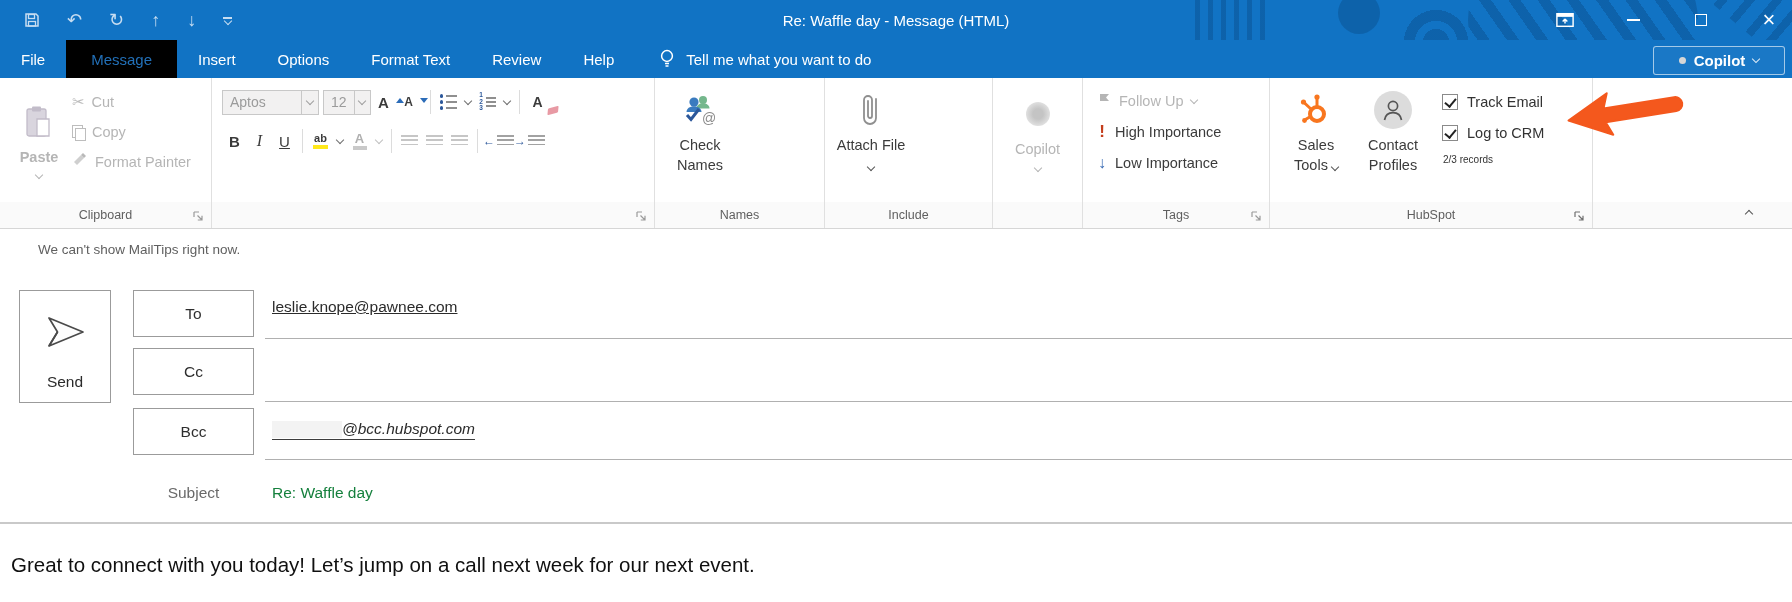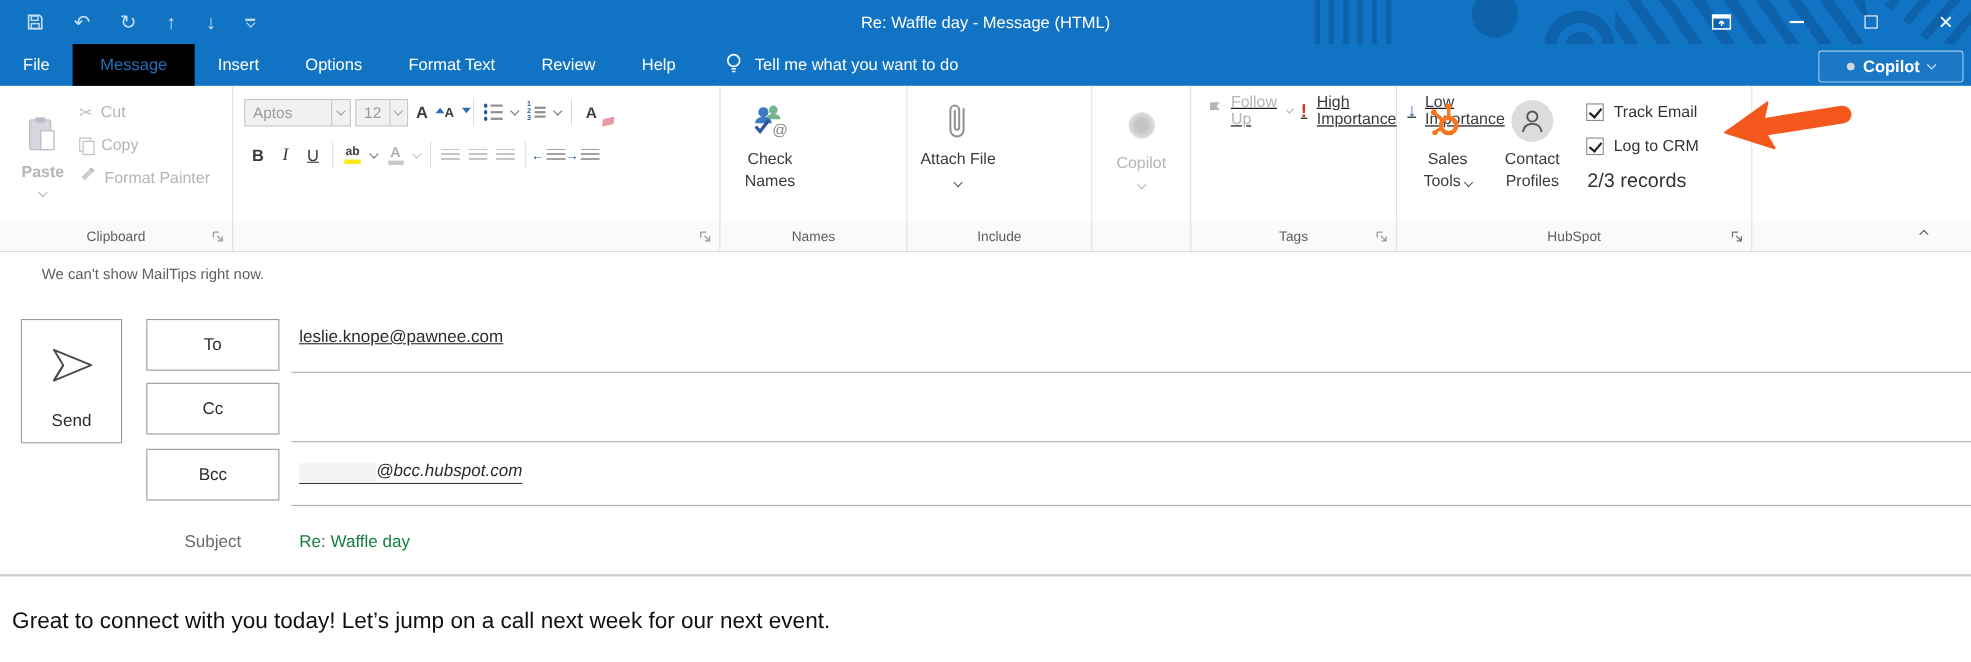--- a/index.html
+++ b/index.html
@@ -103,21 +103,21 @@
   .tag-row { display:flex; align-items:center; gap:8px; height:24px; font-size:14.5px; color:#3b3b3b; }
   .imp-high { color:#c43e1c; font-weight:800; font-size:17px; width:10px; text-align:center; }
   .imp-low { color:#3b6cb4; font-weight:bold; font-size:16px; width:10px; text-align:center; }
 
   
   .avatar { width:38px; height:38px; border-radius:50%; background:#dcdcdc; display:flex; align-items:center; justify-content:center; }
   .checks { position:absolute; left:172px; top:14px; display:flex; flex-direction:column; gap:11px; font-size:14.5px; color:#333; }
   .cbrow { display:flex; align-items:center; gap:9px; height:20px; }
   .cb { position:relative; width:16px; height:16px; border:1.6px solid #8a8a8a; background:#fff; }
   .cb::after { content:""; position:absolute; left:4px; top:0.5px; width:5px; height:9px; border-right:2px solid #222; border-bottom:2px solid #222; transform:rotate(40deg); }
-  .records { font-size:18px; color:#333; padding-left:1px; }
+  .records { font-size:10px; color:#333; padding-left:1px; }
   .copilot-ic { width:24px; height:24px; border-radius:50%; background:radial-gradient(circle,#c4c4c4 0 30%, #ededed 90%); }
 
   .collapse-chev { position:absolute; right:40px; bottom:7px; color:#555; }
 
   .annot-arrow { position:absolute; left:1564px; top:84px; z-index:9; transform:rotate(-9deg); }
 
   
   .mailtips { position:absolute; left:38px; top:242px; font-size:13.5px; color:#5f5f5f; }
   .send-btn { position:absolute; left:19px; top:290px; width:92px; height:113px; border:1px solid #9b9b9b; background:#fff;
               display:flex; flex-direction:column; align-items:center; padding-top:24px; gap:20px; font-size:15.5px; color:#2b2b2b; cursor:default; }
@@ -412,21 +412,21 @@
       <div class="bigbtn disabled" style="width:100%; padding-top:16px;">
         <span class="ic">
             <span class="copilot-ic"></span>
           </span>
         <span>Copilot</span>
         <span class="chev" style="margin-top:5px"></span>
       </div>
     </div>
 
     <div class="rgroup" style="left:1083px; width:187px;">
-      <div style="position:absolute; left:14px; top:11px; display:flex; flex-direction:row; gap:7px;text-decoration:underline;">
+      <div style="position:absolute; left:14px; top:11px; display:flex; flex-direction:column; gap:7px;">
         <div class="tag-row disabled">
           <span>
             <svg width="14" height="16" viewBox="0 0 14 16">
                 <path d="M3 15V2h9l-3 3.5L12 9H3" fill="#b5b5b5"></path>
               </svg>
           </span>
           <span>Follow Up</span>
           <span class="chev"></span>
         </div>
         <div class="tag-row">

